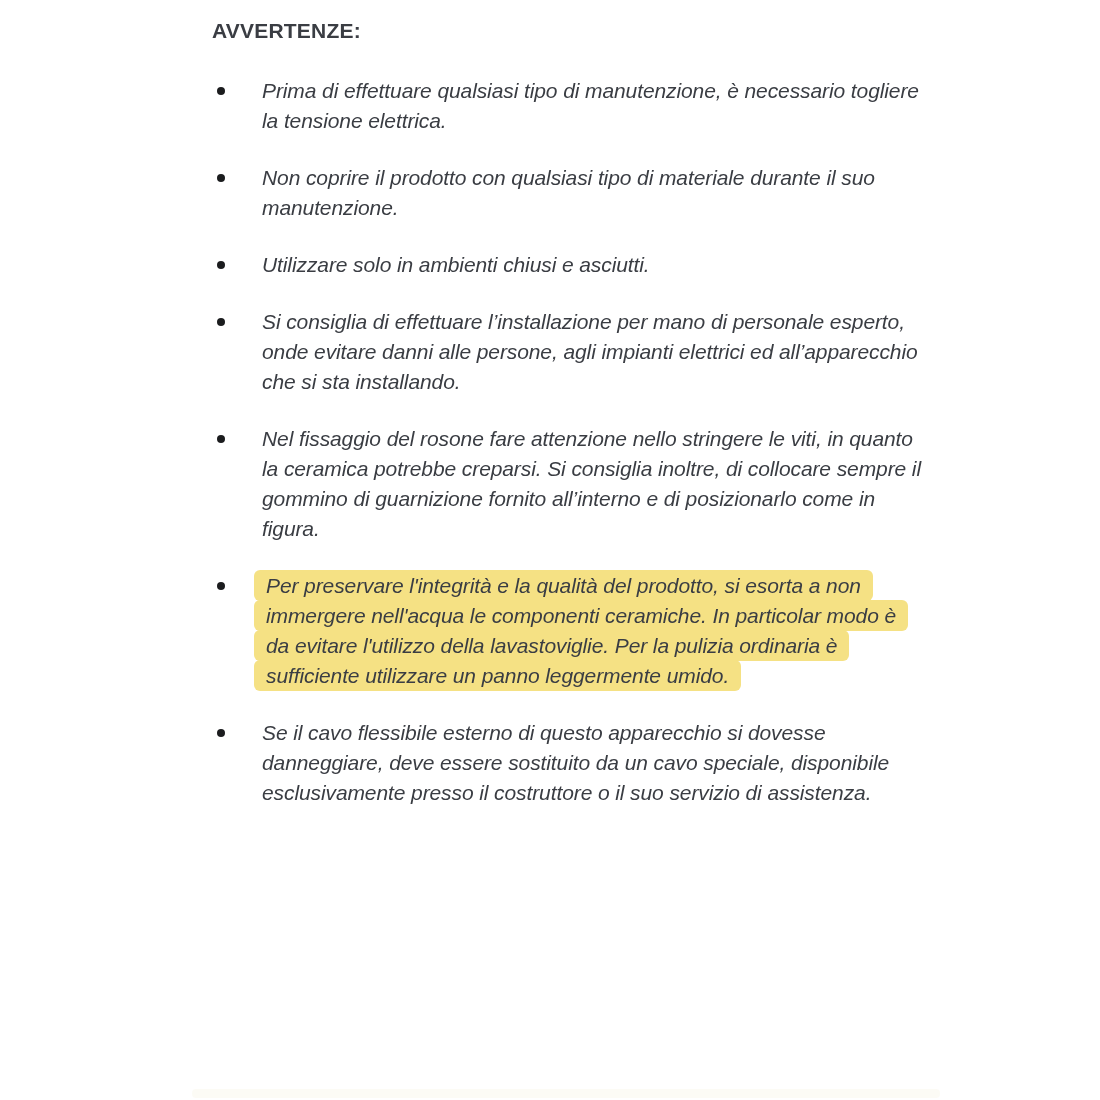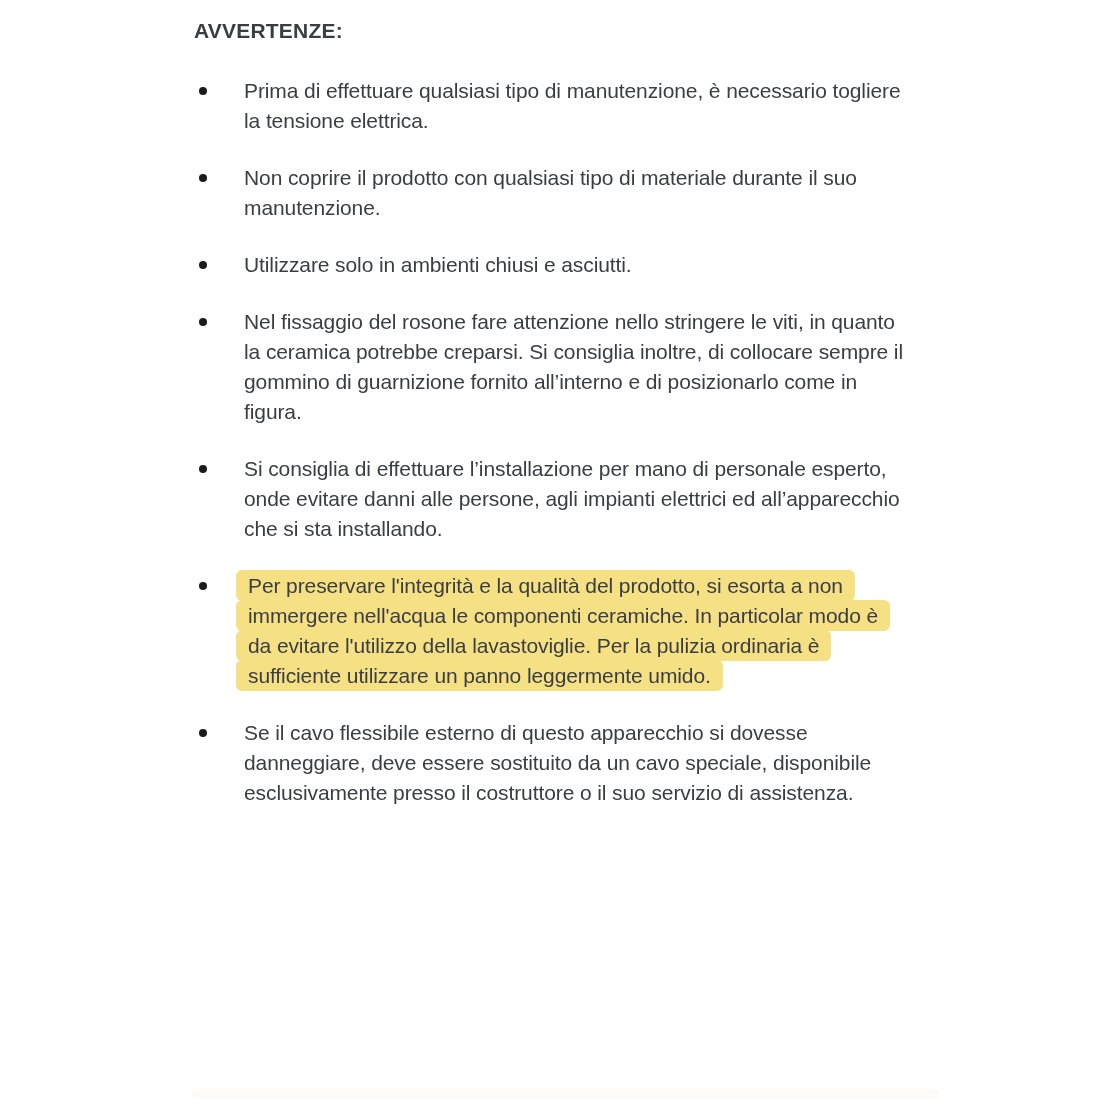--- a/index.html
+++ b/index.html
@@ -11,36 +11,37 @@
     position: relative;
     width: 1100px;
     height: 1100px;
     background: #ffffff;
     overflow: hidden;
     font-family: "Liberation Sans", sans-serif;
     color: var(--ink, #3a3d43);
   }
   .content {
     position: absolute;
-    left: 194px;
+    left: 212px;
     top: 16px;
     width: 715px;
   }
   .doc-title {
     font-size: 21px;
     font-weight: bold;
     line-height: 30px;
     letter-spacing: 0.2px;
     margin: 0 0 30px 0;
     color: var(--ink, #3a3d43);
   }
   ul.warnings {
     list-style: none;
     margin: 0;
     padding: 0;
+    font-style: italic;
   }
   ul.warnings li {
     display: flex;
     align-items: flex-start;
     margin: 0 0 27px 0;
   }
   .dot {
     flex: none;
     width: 8px;
     height: 8px;
@@ -90,25 +91,25 @@
       <li>
         <span class="dot"></span>
         <span class="txt"><span>Non coprire il prodotto con qualsiasi tipo di materiale durante il suo manutenzione.</span></span>
       </li>
       <li>
         <span class="dot"></span>
         <span class="txt"><span>Utilizzare solo in ambienti chiusi e asciutti.</span></span>
       </li>
       <li>
         <span class="dot"></span>
-        <span class="txt"><span>Nel fissaggio del rosone fare attenzione nello stringere le viti, in quanto la ceramica potrebbe creparsi. Si consiglia inoltre, di collocare sempre il gommino di guarnizione fornito all’interno e di posizionarlo come in figura.</span></span>
+        <span class="txt"><span>Si consiglia di effettuare l’installazione per mano di personale esperto, onde evitare danni alle persone, agli impianti elettrici ed all’apparecchio che si sta installando.</span></span>
       </li>
       <li>
         <span class="dot"></span>
-        <span class="txt"><span>Si consiglia di effettuare l’installazione per mano di personale esperto, onde evitare danni alle persone, agli impianti elettrici ed all’apparecchio che si sta installando.</span></span>
+        <span class="txt"><span>Nel fissaggio del rosone fare attenzione nello stringere le viti, in quanto la ceramica potrebbe creparsi. Si consiglia inoltre, di collocare sempre il gommino di guarnizione fornito all’interno e di posizionarlo come in figura.</span></span>
       </li>
       <li>
         <span class="dot"></span>
         <span class="txt"><span class="hl">Per preservare l'integrità e la qualità del prodotto, si esorta a non immergere nell'acqua le componenti ceramiche. In particolar modo è da evitare l'utilizzo della lavastoviglie. Per la pulizia ordinaria è sufficiente utilizzare un panno leggermente umido.</span></span>
       </li>
       <li>
         <span class="dot"></span>
         <span class="txt"><span>Se il cavo flessibile esterno di questo apparecchio si dovesse danneggiare, deve essere sostituito da un cavo speciale, disponibile esclusivamente presso il costruttore o il suo servizio di assistenza.</span></span>
       </li>
     </ul>

